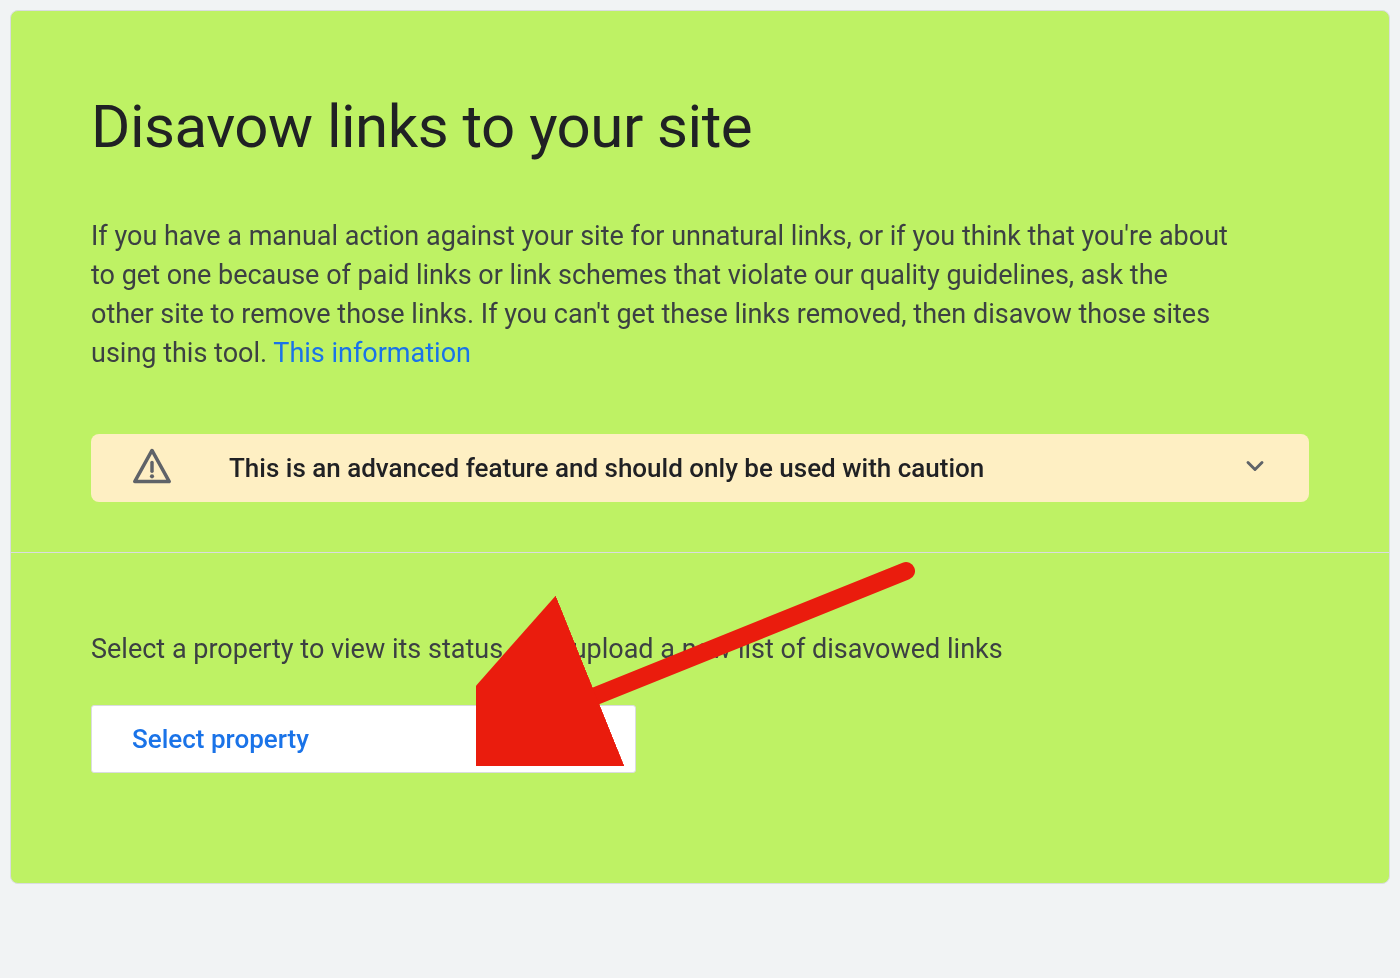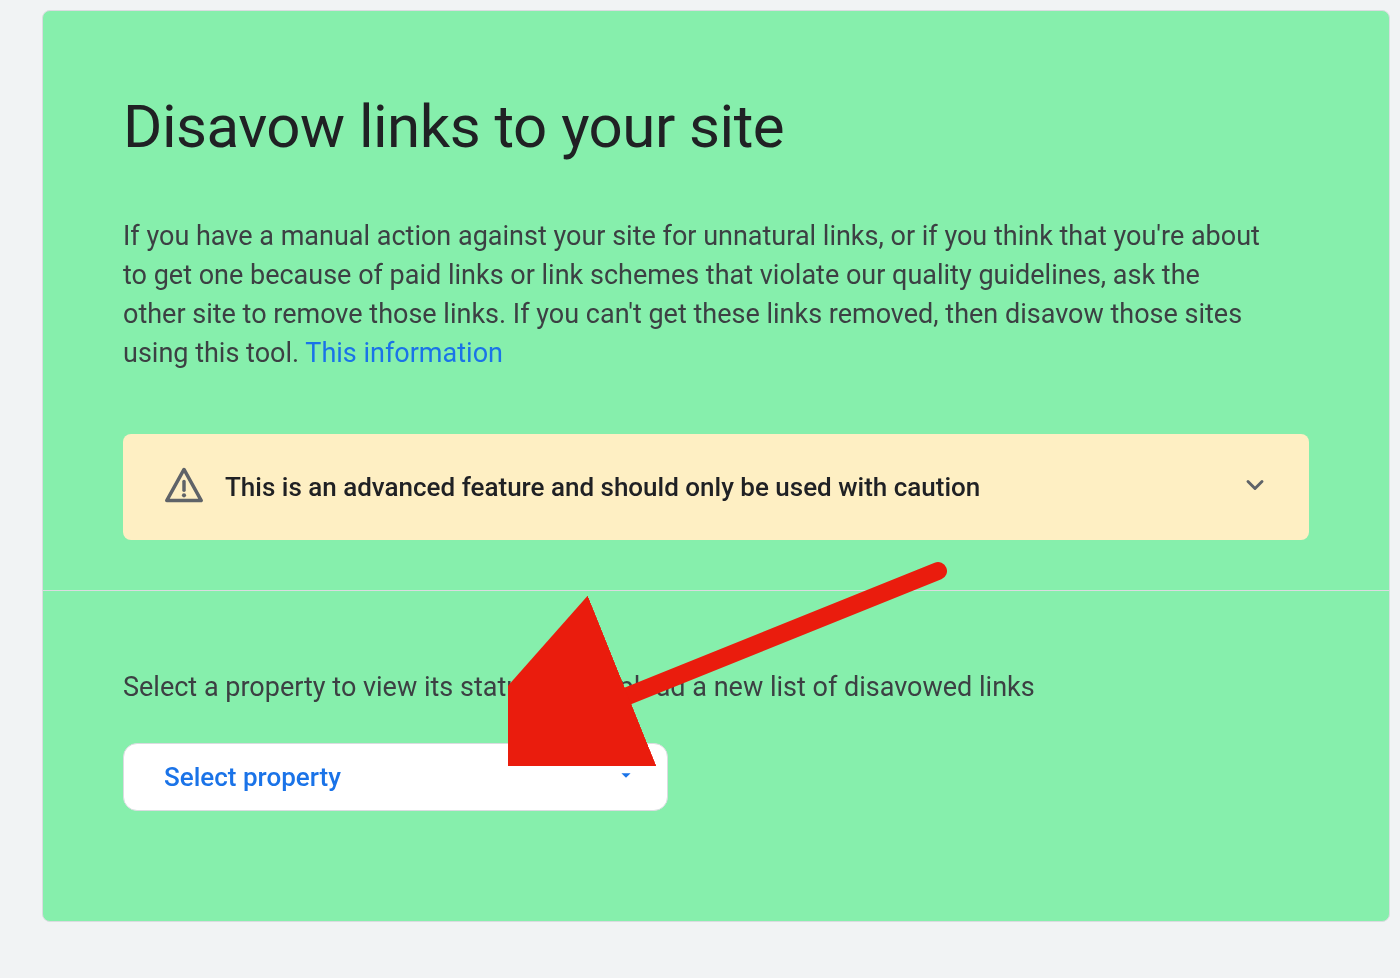--- a/index.html
+++ b/index.html
@@ -8,25 +8,24 @@
       padding: 0;
     }
     body {
       font-family: 'Google Sans', Roboto, Arial, sans-serif;
       background: #f1f3f4;
       padding: 10px;
       width: 1400px;
       color: #202124;
     }
     .card {
-      background: #86efac;
+      background: #bef264;
       border: 1px solid #dadce0;
       border-radius: 8px;
       overflow: hidden;
-      margin-left: 32px;
     }
     .upper-section {
       padding: 80px 80px 50px 80px;
     }
     .page-title {
       font-size: 60px;
       font-weight: 400;
       color: #202124;
       margin-bottom: 55px;
       letter-spacing: -0.5px;
@@ -39,24 +38,24 @@
       max-width: 1140px;
     }
     .more-link {
       color: #1a73e8;
       text-decoration: none;
       cursor: pointer;
     }
     .warning-banner {
       background: #feefc3;
       border-radius: 8px;
-      padding: 32px 40px;
+      padding: 13px 40px;
       display: flex;
       align-items: center;
-      gap: 20px;
+      gap: 56px;
       margin-top: 10px;
     }
     .warning-icon {
       flex-shrink: 0;
       color: #5f6368;
     }
     .warning-text {
       flex: 1;
       font-size: 26px;
       font-weight: 500;
@@ -77,21 +76,21 @@
     .select-label {
       font-size: 27px;
       color: #3c4043;
       margin-bottom: 40px;
     }
     .property-dropdown {
       display: inline-flex;
       align-items: center;
       justify-content: space-between;
       border: 1px solid #dadce0;
-      border-radius: 14px;
+      border-radius: 3px;
       padding: 18px 30px 18px 40px;
       width: 545px;
       background: #ffffff;
       cursor: pointer;
     }
     .dropdown-label {
       color: #1a73e8;
       font-size: 26px;
       font-weight: 500;
     }

